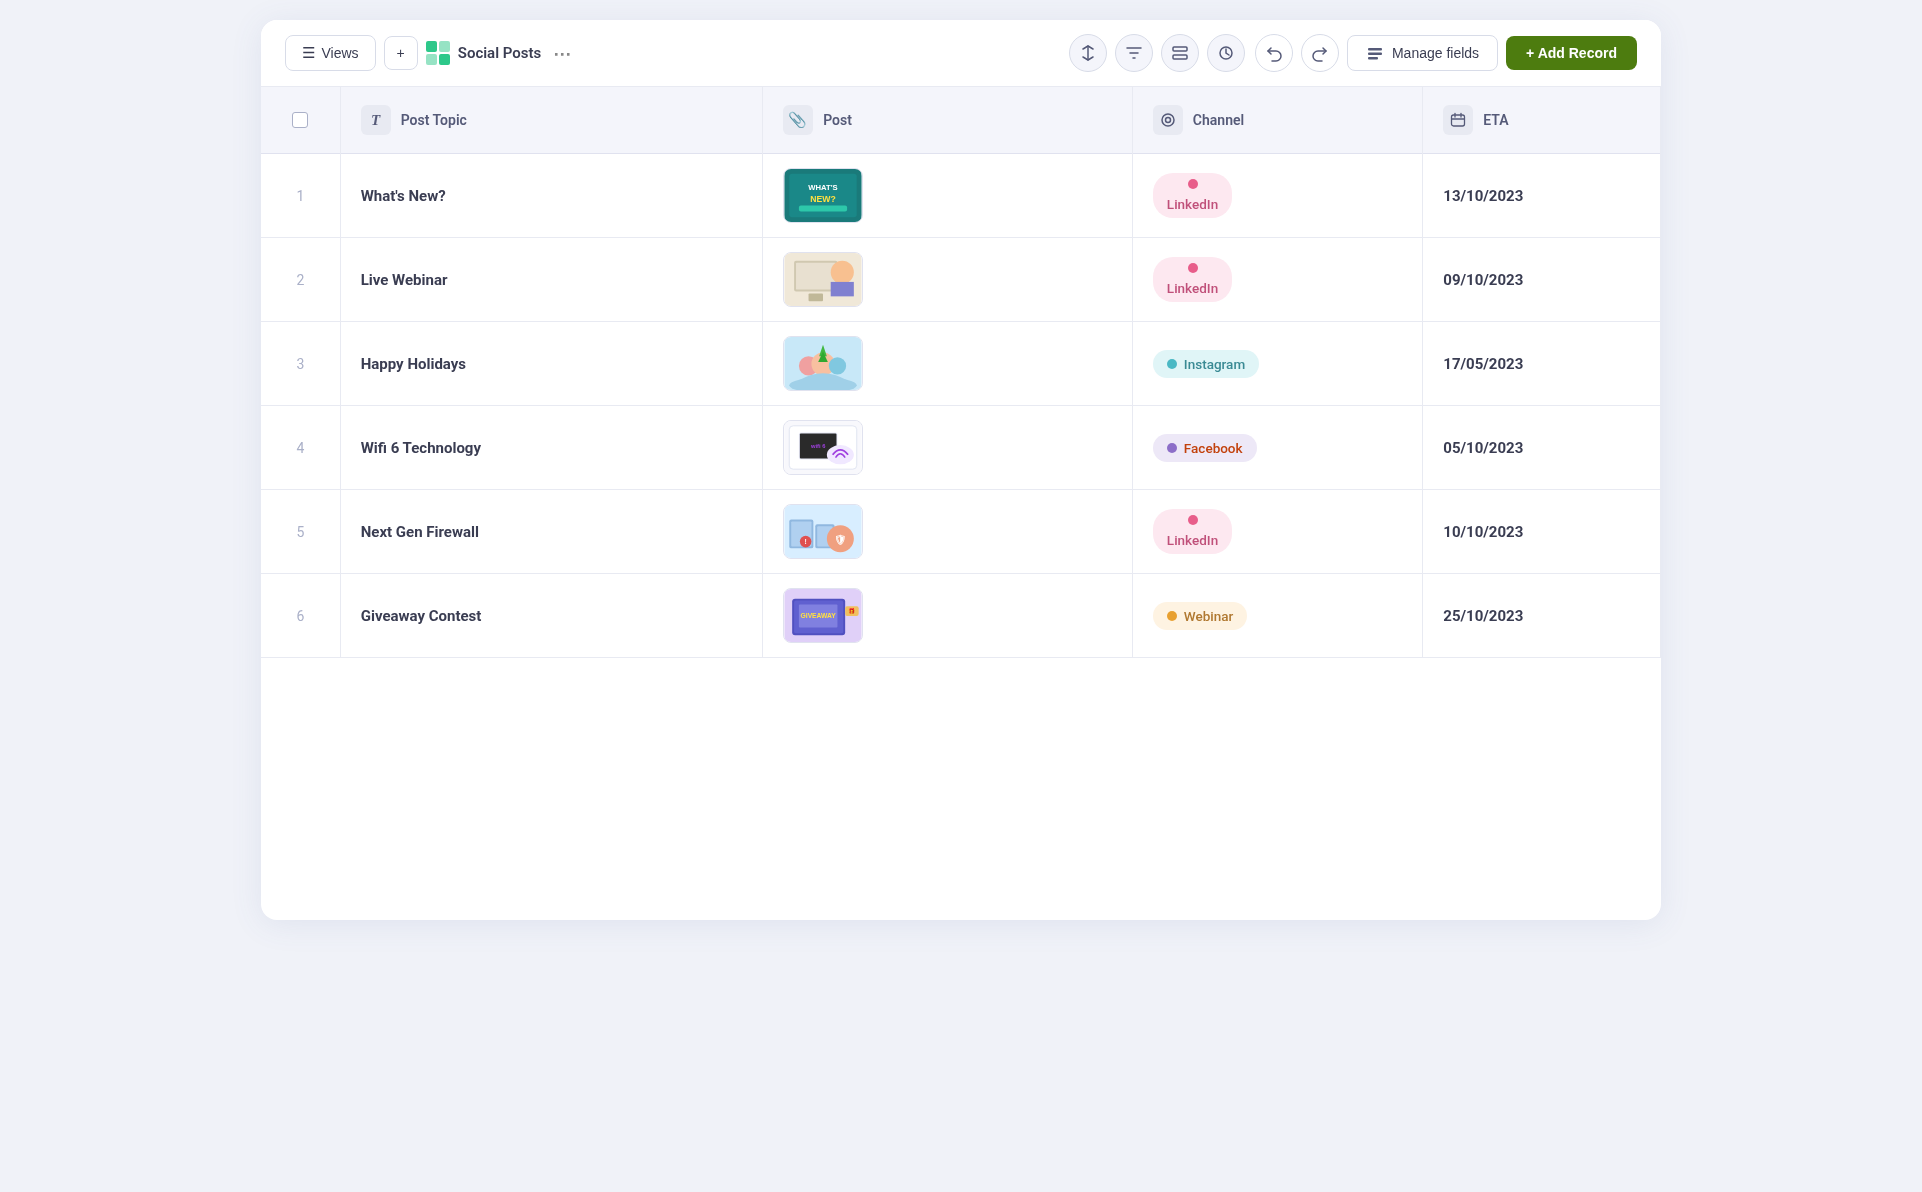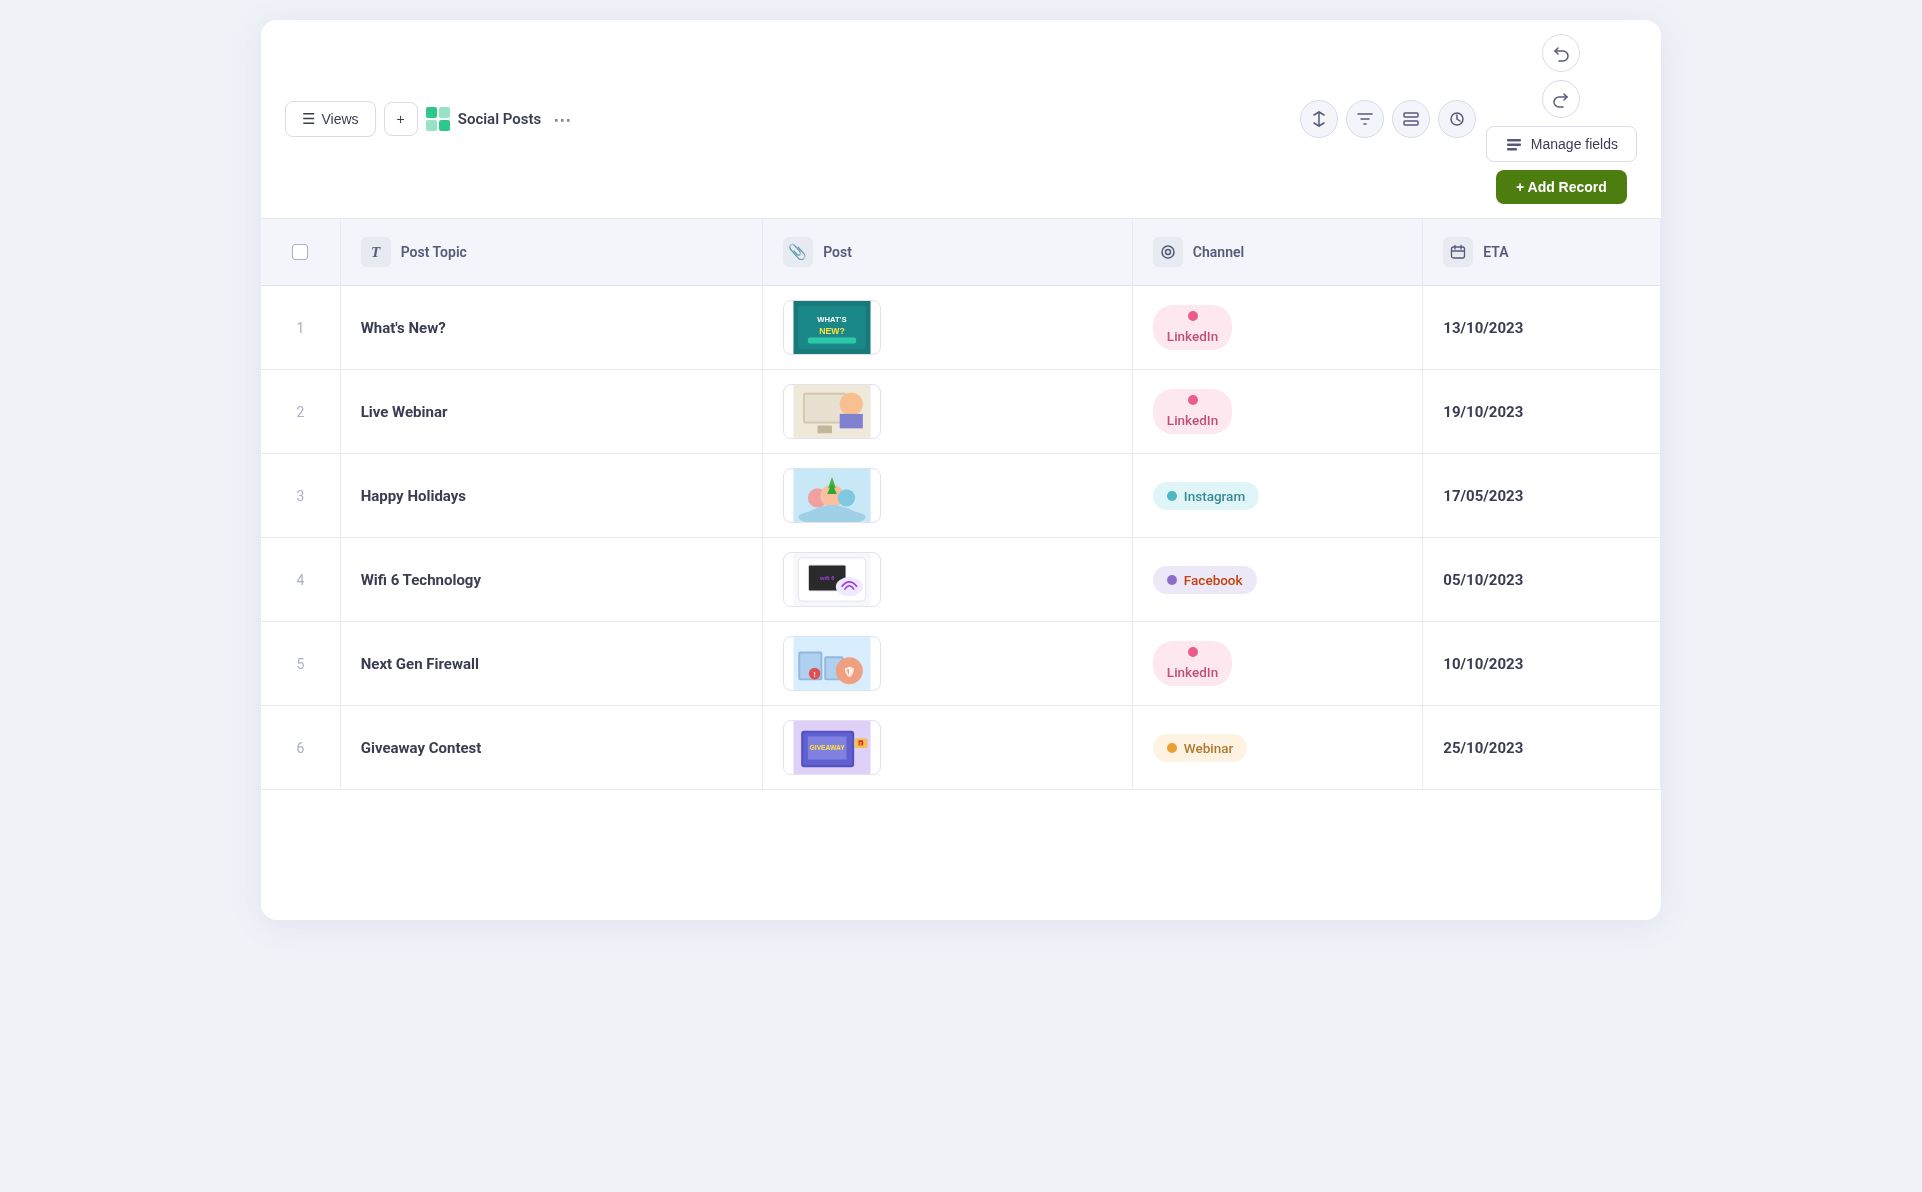--- a/index.html
+++ b/index.html
@@ -38,21 +38,20 @@
     .toolbar-center {
       display: flex;
       align-items: center;
       gap: 8px;
     }
     .toolbar-right {
       display: flex;
       align-items: center;
       gap: 8px;
       margin-left: auto;
-      flex-direction: column;
     }
     .btn {
       display: flex;
       align-items: center;
       gap: 6px;
       border: 1.5px solid #d8dce8;
       background: #fff;
       border-radius: 8px;
       padding: 8px 16px;
       font-size: 14px;
@@ -186,21 +185,21 @@
       color: #aab0c8;
       font-size: 14px;
       width: 60px;
     }
     .post-topic {
       font-size: 15px;
       color: #3a3d52;
       font-weight: 700;
     }
     .post-thumb {
-      width: 98px;
+      width: 80px;
       height: 55px;
       border-radius: 8px;
       overflow: hidden;
       display: flex;
       align-items: center;
       justify-content: center;
       font-size: 11px;
       font-weight: 700;
       color: #fff;
       border: 1.5px solid #e0e2ef;
@@ -412,21 +411,21 @@
     <circle cx="60" cy="20" r="12" fill="#f8c090"></circle>
     <rect x="48" y="30" width="24" height="15" fill="#8080d0"></rect>
     <rect x="25" y="42" width="15" height="8" fill="#c0b898" rx="1"></rect>
   </svg>
               </div>
             </td>
             <td><span class="channel-badge badge-linkedin">
                 <span class="channel-dot dot-linkedin"></span>
                 <span>LinkedIn</span>
               </span></td>
-            <td><span class="eta-date">19/10/2023</span></td>
+            <td><span class="eta-date">09/10/2023</span></td>
           </tr>
           <tr>
             <td>3</td>
             <td><span class="post-topic">Happy Holidays</span></td>
             <td>
               <div class="post-thumb">
                 <svg viewBox="0 0 80 55" xmlns="http://www.w3.org/2000/svg">
     <rect width="80" height="55" fill="#c8e8f8"></rect>
     <ellipse cx="40" cy="50" rx="35" ry="8" fill="#a0d0e8"></ellipse>
     <circle cx="25" cy="30" r="10" fill="#f0a0a0"></circle>

